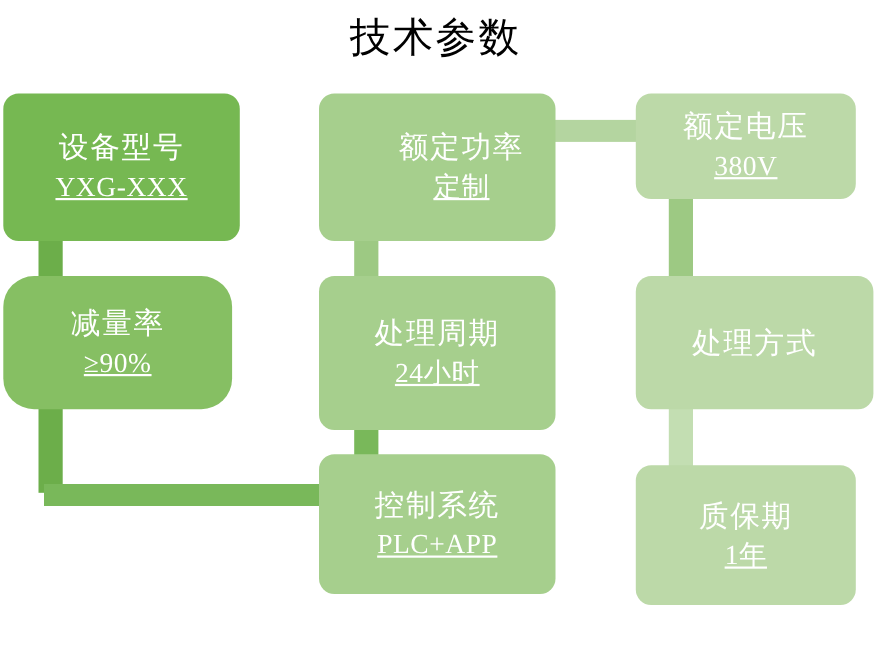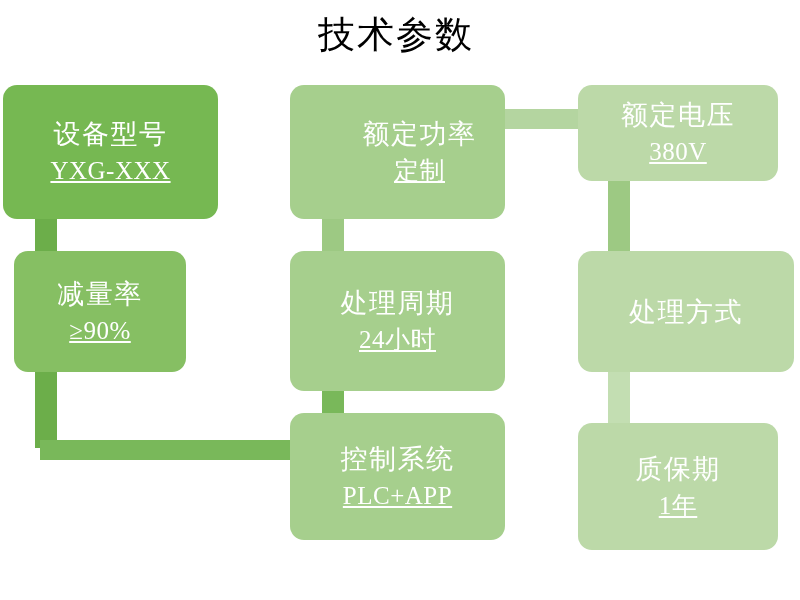--- a/index.html
+++ b/index.html
@@ -110,21 +110,21 @@
   <div class="card tone-light" style="left:290px; top:85px; width:215px; height:134px;padding-left:44px;">
     <div class="card-label">额定功率</div>
     <div class="card-value">定制</div>
   </div>
 
   <div class="card tone-pale" style="left:578px; top:85px; width:200px; height:96px;">
     <div class="card-label">额定电压</div>
     <div class="card-value">380V</div>
   </div>
 
-  <div class="card tone-mid" style="left:14px; top:251px; width:172px; height:121px;">
+  <div class="card tone-mid" style="left:3px; top:251px; width:208px; height:121px;border-radius:28px;">
     <div class="card-label">减量率</div>
     <div class="card-value">≥90%</div>
   </div>
 
   <div class="card tone-light" style="left:290px; top:251px; width:215px; height:140px;">
     <div class="card-label">处理周期</div>
     <div class="card-value">24小时</div>
   </div>
 
   <div class="card tone-pale" style="left:578px; top:251px; width:216px; height:121px;">

